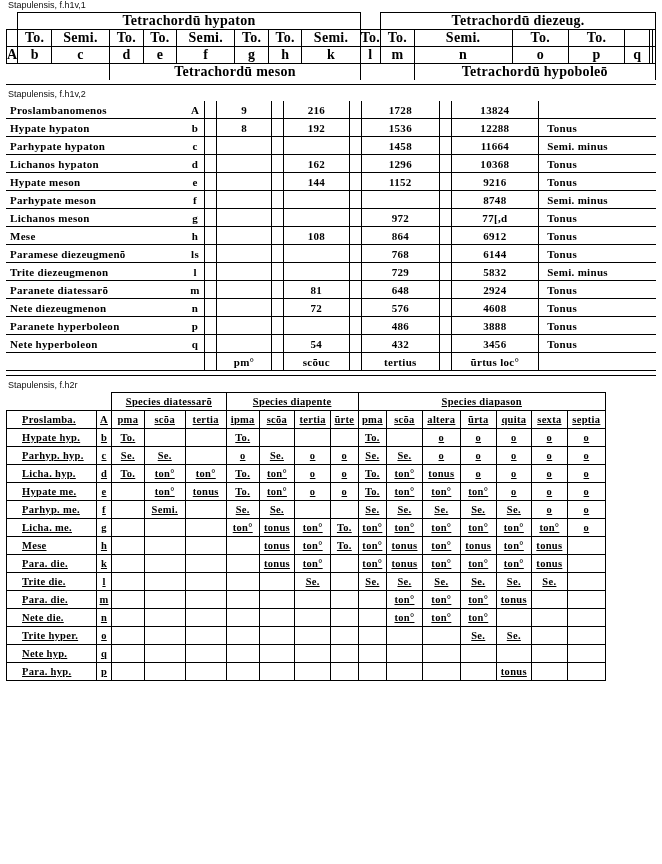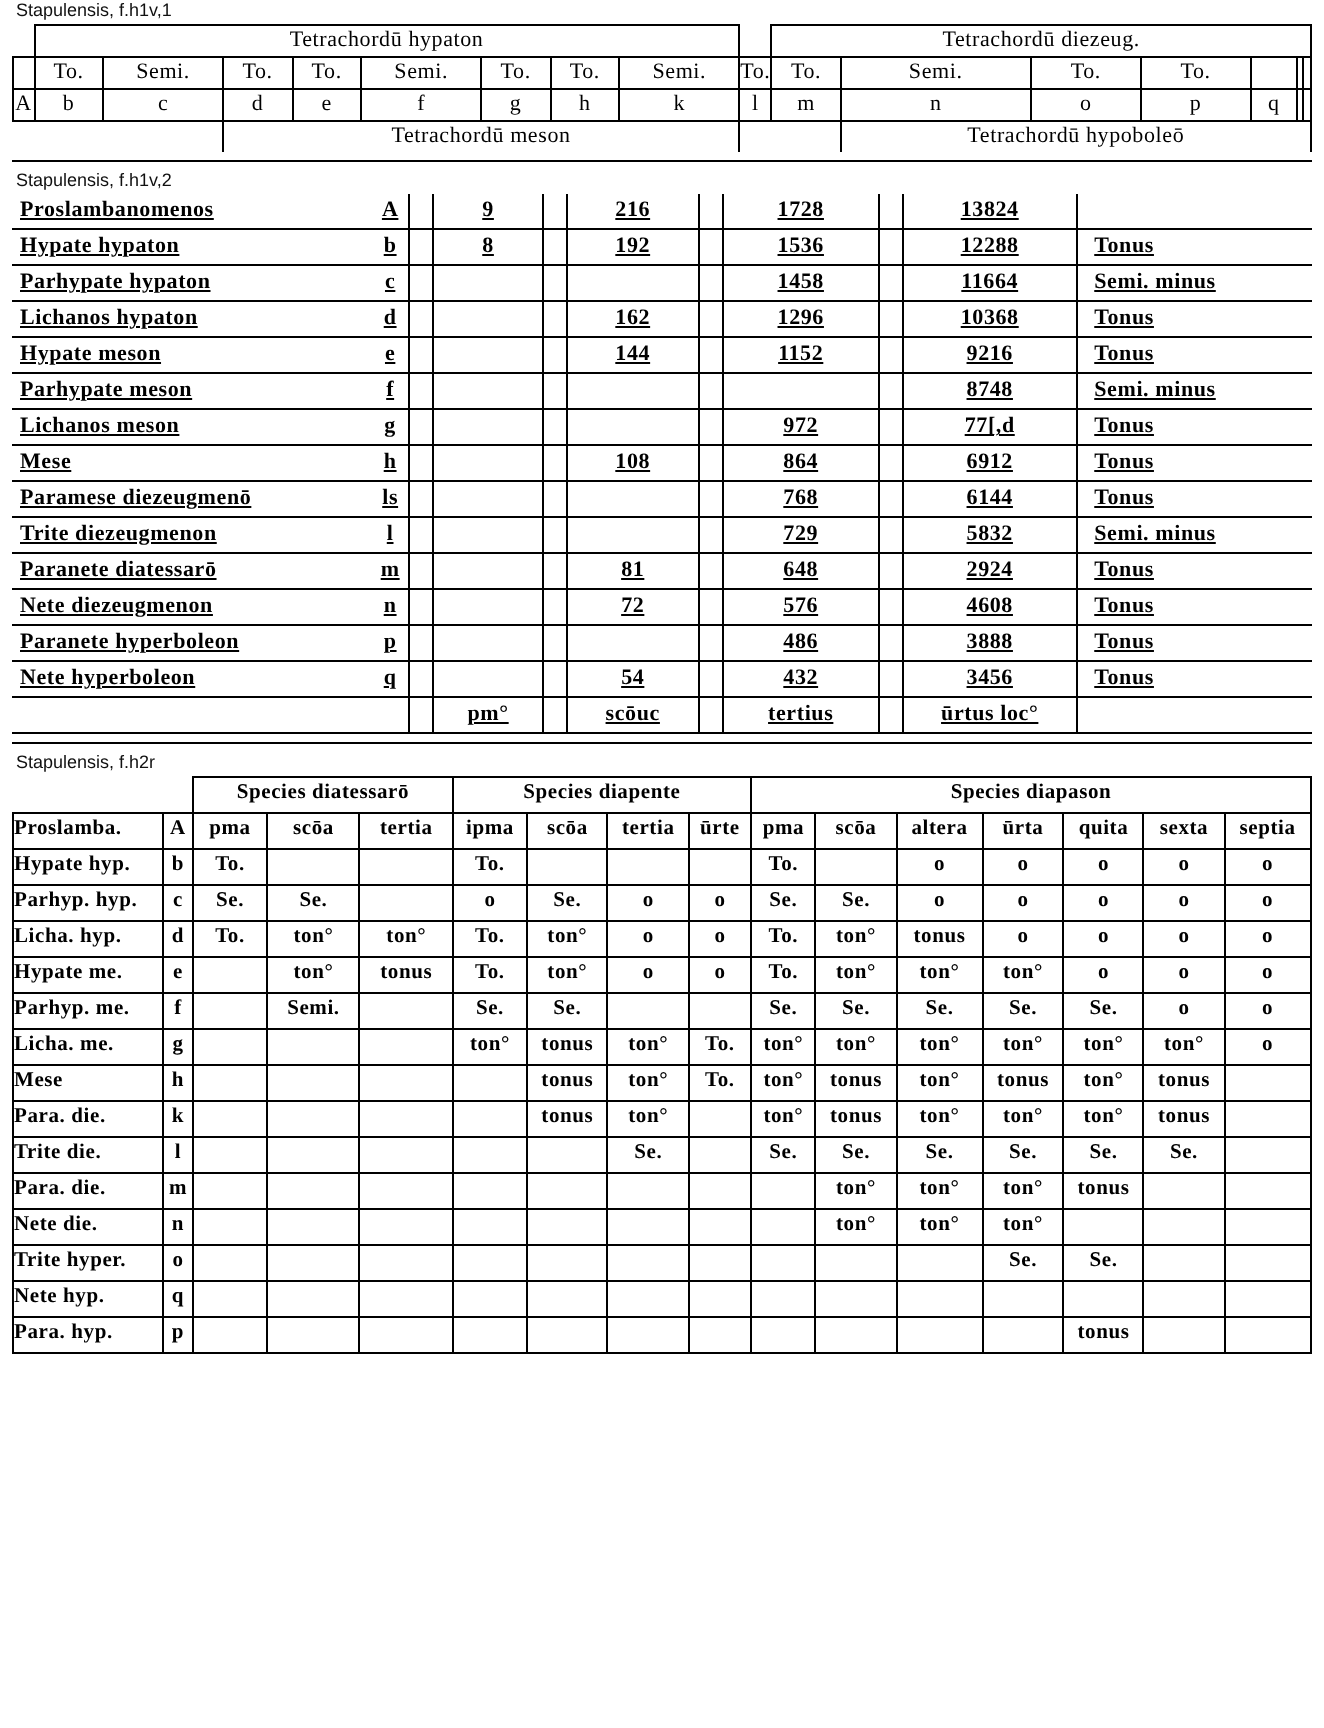--- a/index.html
+++ b/index.html
@@ -13,39 +13,39 @@
   
   table.fig{border-collapse:collapse;font-family:"Liberation Serif",serif;}
   table.fig td{border:1px solid #000;padding:0;text-align:center;vertical-align:middle;
                font-size:11px;line-height:1.15;white-space:nowrap;}
   .goth{font-family:"Liberation Serif",serif;font-weight:bold;font-style:normal;
         letter-spacing:.3px;}
 
   
   #block1{margin:0 6px;}
   #block1 table{width:650px;}
-  #block1 td{height:15px;font-weight:normal;font-size:11px;}
+  #block1 td{height:15px;font-weight:bold;font-size:14px;}
   .nb{border:none !important;}
   .nbb{border-bottom:none !important;}
 
   
   #block2{margin:2px 6px 0 6px;}
-  #block2 table{width:650px;text-decoration:underline;}
+  #block2 table{width:650px;}
   #block2 td{height:17px;font-size:11px;font-weight:bold;}
   #block2 td.name{text-align:left;padding-left:4px;border:none;border-bottom:1px solid #000;width:150px;}
   #block2 td.note{width:16px;border:none;border-bottom:1px solid #000;text-align:center;}
   #block2 td.cell{border:none;border-bottom:1px solid #000;}
   #block2 td.tonus{border:none;border-bottom:1px solid #000;text-align:left;padding-left:8px;width:92px;}
   .vb{border-left:1px solid #000 !important;}
 
   
   #block3{margin:2px 6px 0 6px;}
-  #block3 table{width:650px;}
+  #block3 table{width:600px;text-decoration:underline;}
   #block3 td{height:17px;font-size:10.5px;font-weight:bold;}
-  #block3 td.lbl{text-align:left;padding-left:0;width:74px;}
+  #block3 td.lbl{text-align:left;padding-left:15px;width:74px;}
   #block3 td.n{width:14px;}
 
   .hdr{font-size:12px;font-weight:bold;}
   .small{font-size:9.5px;}
   .tiny{font-size:9px;}
 </style>
 </head>
 <body>
 
 <div class="page">

